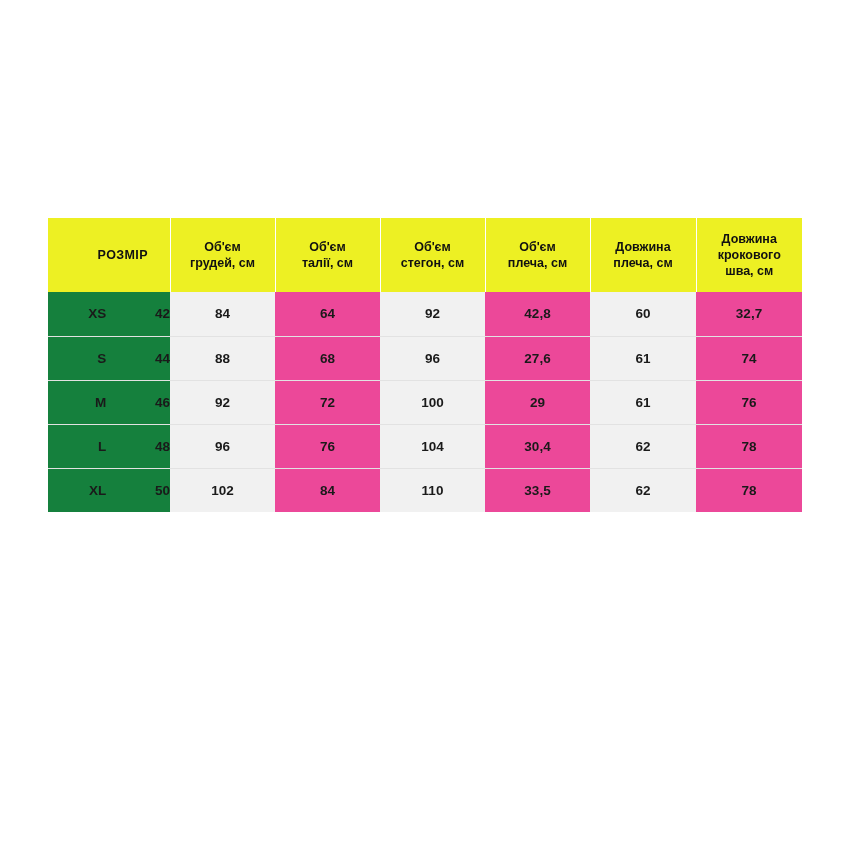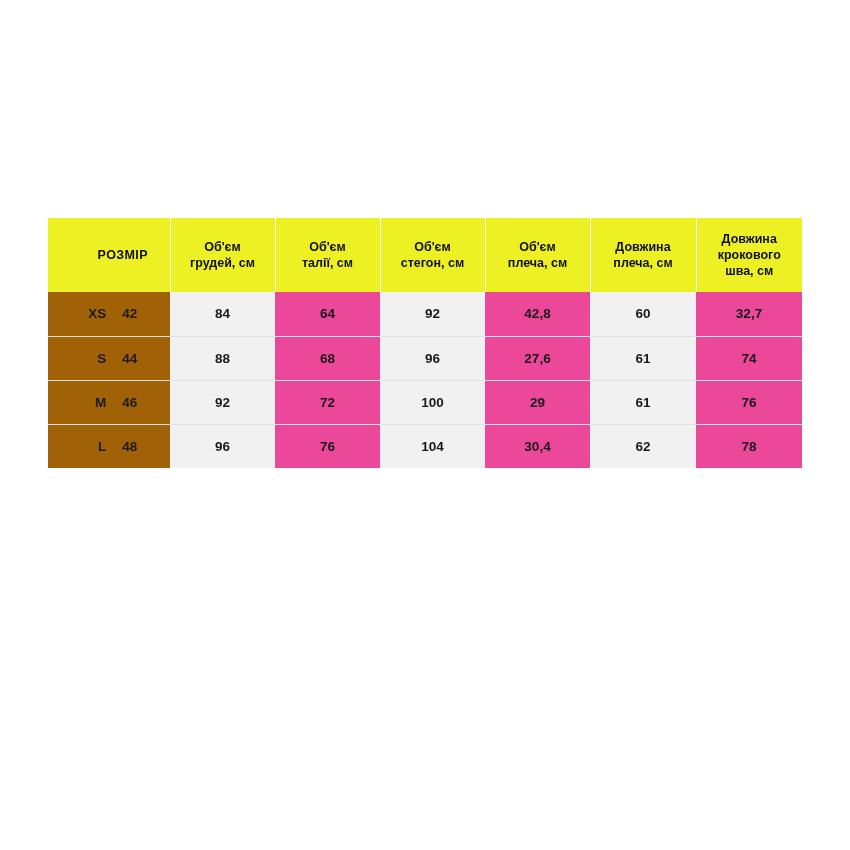--- a/index.html
+++ b/index.html
@@ -62,37 +62,37 @@
   }
   tbody tr:last-child td { border-bottom: none; }
   td.col-shade {
     background: #f1f1f1;
   }
   td.col-plain {
     background: #ec4899;
   }
   
   td.size-cell {
-    background: #a16207;
+    background: #15803d;
   }
   .size-inner {
     display: flex;
     align-items: center;
     justify-content: center;
     gap: 0px;
   }
   .size-letter {
     width: 56%;
     text-align: right;
     padding-right: 10px;
     box-sizing: border-box;
   }
   .size-number {
     width: 44%;
-    text-align: left;
+    text-align: right;
     padding-left: 6px;
     box-sizing: border-box;
     font-weight: bold;
   }
   
   col.c0 { width: 122px; }
   col.c1 { width: 105px; }
   col.c2 { width: 105px; }
   col.c3 { width: 105px; }
   col.c4 { width: 105px; }
@@ -200,19 +200,33 @@
           </div>
         </td>
         <td class="col-shade">96</td>
         <td class="col-plain">76</td>
         <td class="col-shade">104</td>
         <td class="col-plain">30,4</td>
         <td class="col-shade">62</td>
         <td class="col-plain">78</td>
       </tr>
 
+      <tr>
+        <td class="size-cell">
+          <div class="size-inner">
+            <span class="size-letter">XL</span>
+            <span class="size-number">50</span>
+          </div>
+        </td>
+        <td class="col-shade">102</td>
+        <td class="col-plain">84</td>
+        <td class="col-shade">110</td>
+        <td class="col-plain">33,5</td>
+        <td class="col-shade">62</td>
+        <td class="col-plain">78</td>
+      </tr>
 
 
 
 
     </tbody>
   </table>
 </div>
 
 </body></html>

